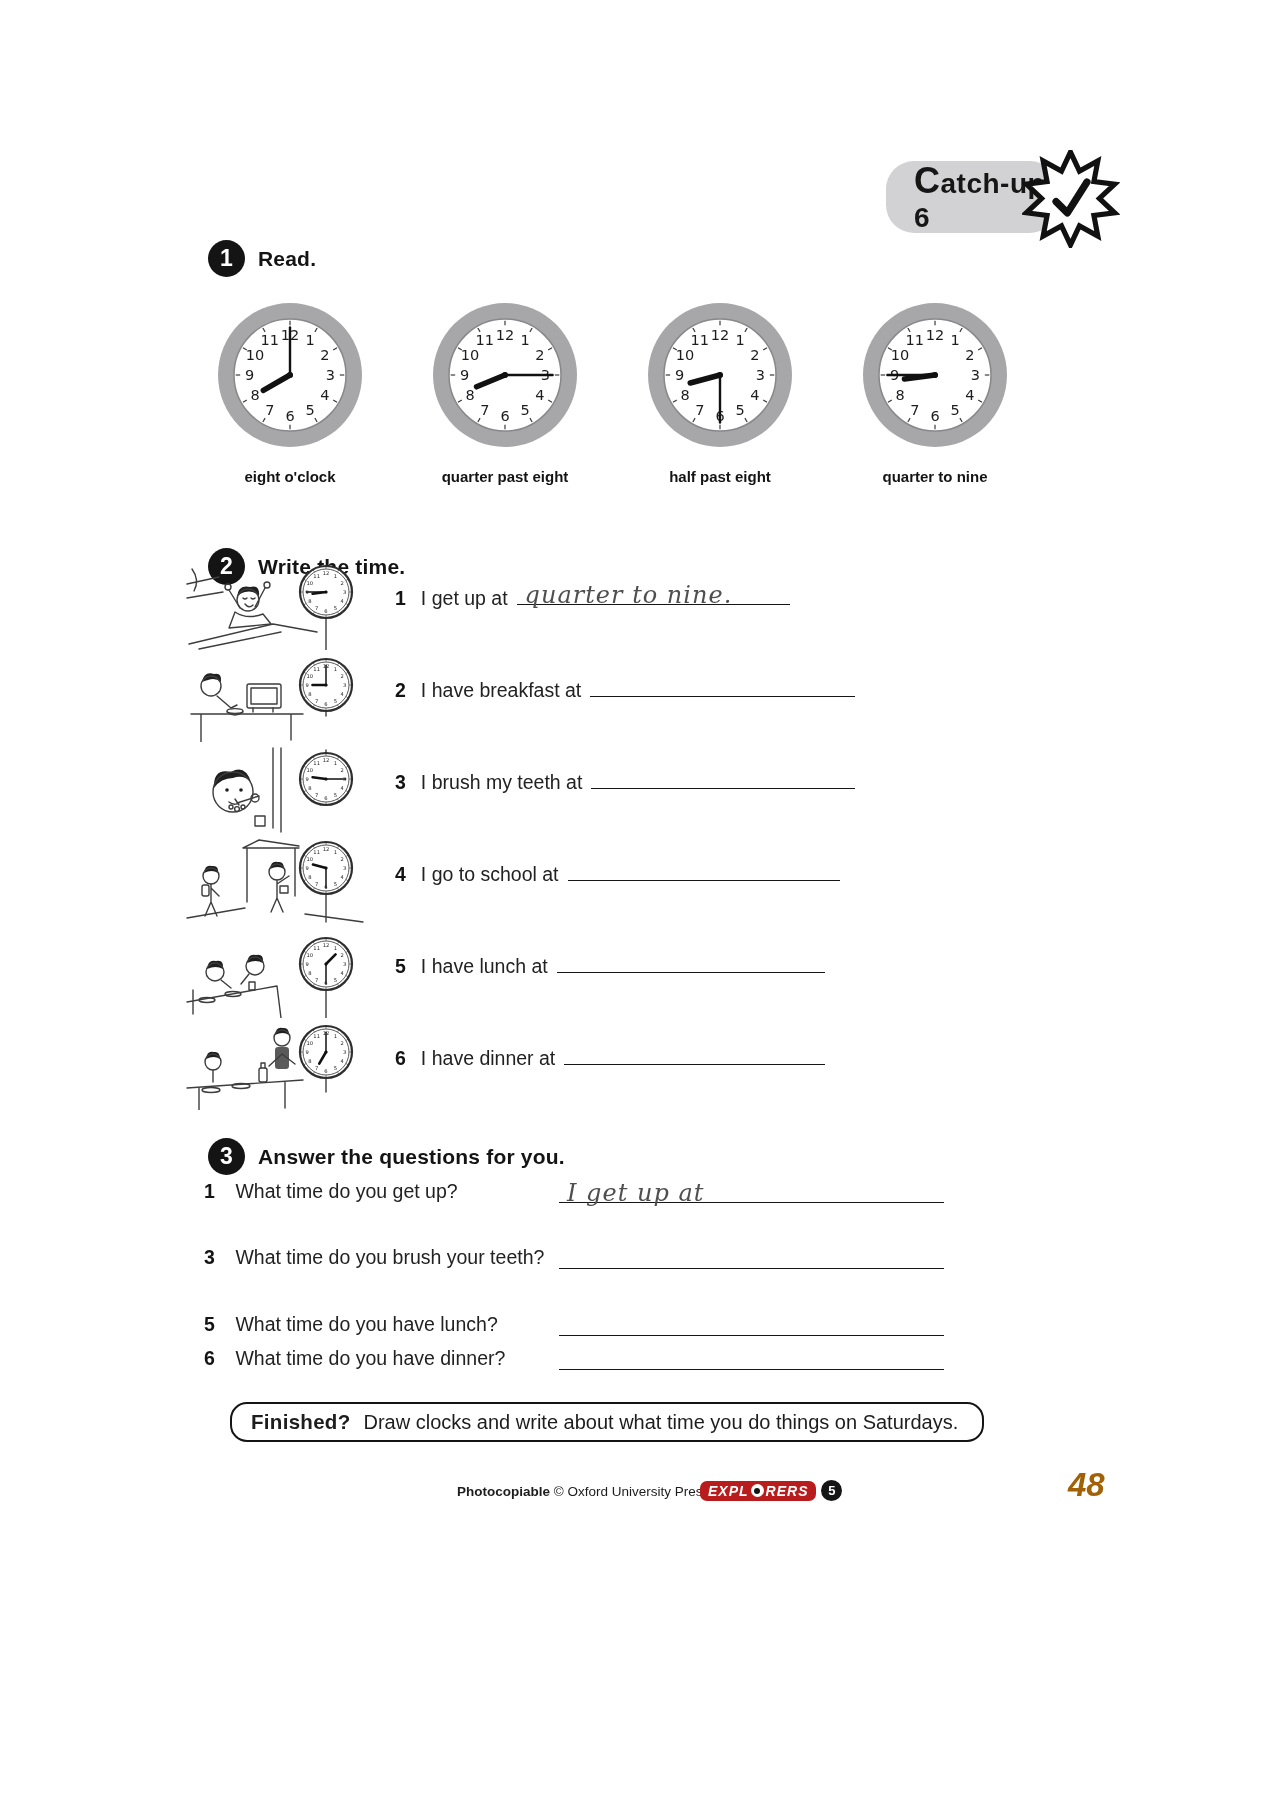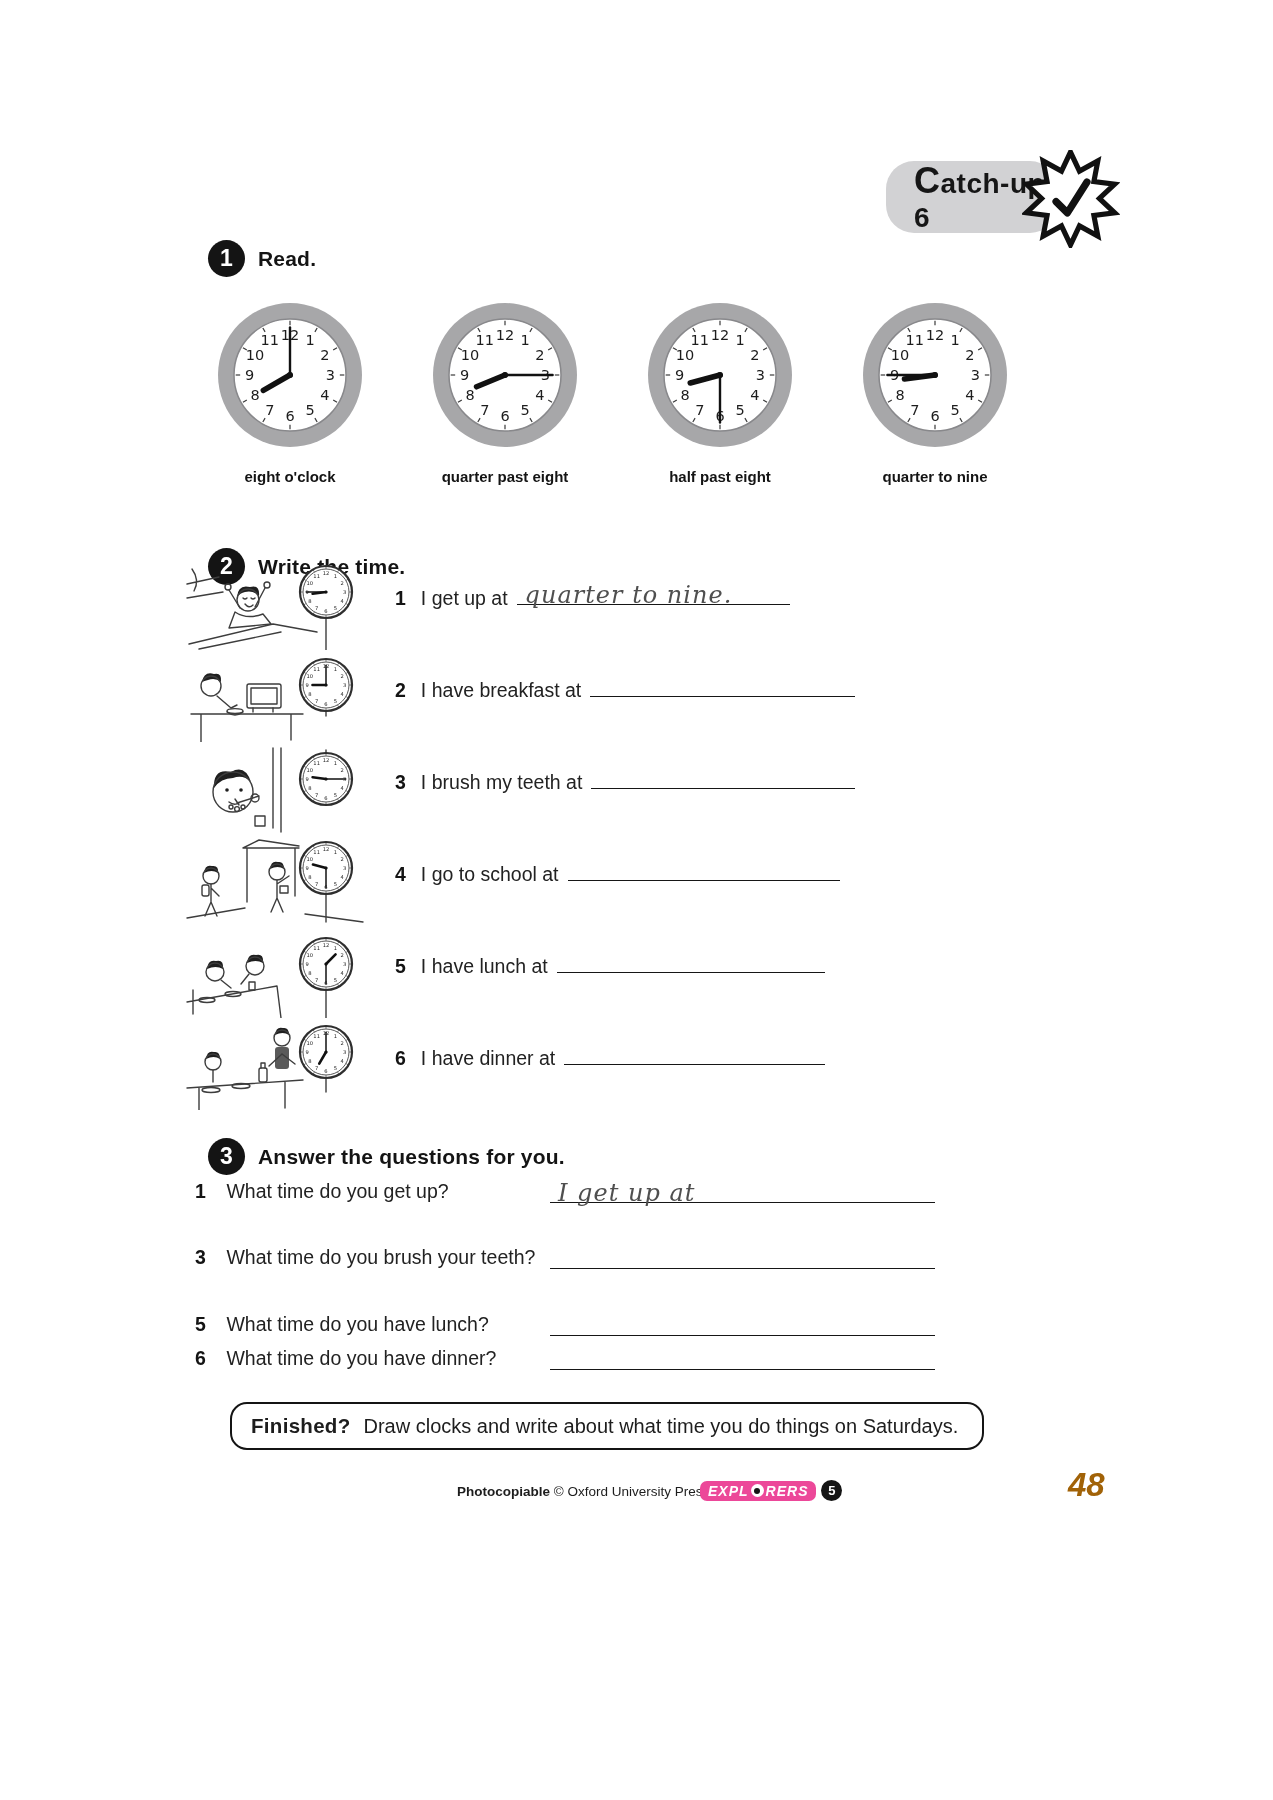--- a/index.html
+++ b/index.html
@@ -29,33 +29,33 @@
   .sk{stroke:#3d3d3d;stroke-width:1.4;fill:none;stroke-linecap:round;stroke-linejoin:round;}
   .sk .fill{fill:#1f1f1f;stroke:none;}
   .sk .shade{fill:#5a5a5a;stroke:none;}
   .item-line{position:absolute;left:210px;top:16px;display:flex;align-items:baseline;font-size:19.5px;color:#222;}
   .item-num{font-weight:bold;margin-right:15px;color:#141414;}
   .blank{flex:1;border-bottom:1.7px solid #161616;margin-left:9px;height:26px;position:relative;}
   .handwriting{font-family:"DejaVu Serif",serif;font-style:italic;font-size:24px;color:#4f4f4f;
     position:absolute;left:8px;bottom:-5px;white-space:nowrap;letter-spacing:1px;}
 
   
-  .q-row{position:absolute;left:195px;width:745px;height:26px;font-size:19.5px;color:#222;}
+  .q-row{position:absolute;left:204px;width:745px;height:26px;font-size:19.5px;color:#222;}
   .q-num{font-weight:bold;color:#141414;display:inline-block;width:26px;}
   .q-line{position:absolute;left:355px;top:-2px;width:385px;height:24px;border-bottom:1.8px solid #161616;}
 
   
-  .finished{position:absolute;left:230px;top:1402px;width:754px;height:48px;border:2.6px solid #141414;
+  .finished{position:absolute;left:230px;top:1402px;width:754px;height:40px;border:2.6px solid #141414;
     border-radius:17px;display:flex;align-items:center;padding-left:19px;box-sizing:border-box;font-size:20px;color:#1d1d1d;}
   .finished b{font-size:20.5px;margin-right:13px;letter-spacing:.3px;}
 
   
   .footer-text{position:absolute;left:457px;top:1484px;font-size:13.5px;color:#1d1d1d;}
   .logo{position:absolute;left:700px;top:1480px;display:flex;align-items:center;gap:5px;}
-  .logo-rect{background:#ec4899;color:#fff;font-weight:bold;font-style:italic;font-size:14px;
+  .logo-rect{background:#b91c1c;color:#fff;font-weight:bold;font-style:italic;font-size:14px;
     padding:3px 8px;border-radius:7px;letter-spacing:1px;display:flex;align-items:center;line-height:1;}
   .logo-o{width:13px;height:13px;border-radius:50%;background:#fff;margin:0 2px;position:relative;}
   .logo-o::after{content:"";position:absolute;inset:3.5px;background:#151515;border-radius:50%;}
   .logo-5{width:21px;height:21px;border-radius:50%;background:#151515;color:#fff;font-weight:bold;
     font-size:13px;display:flex;align-items:center;justify-content:center;}
   .page-num{position:absolute;left:1068px;top:1466px;font-size:33px;font-weight:bold;color:#a16207;font-style:italic;}
 </style>
 </head>
 <body>
 

